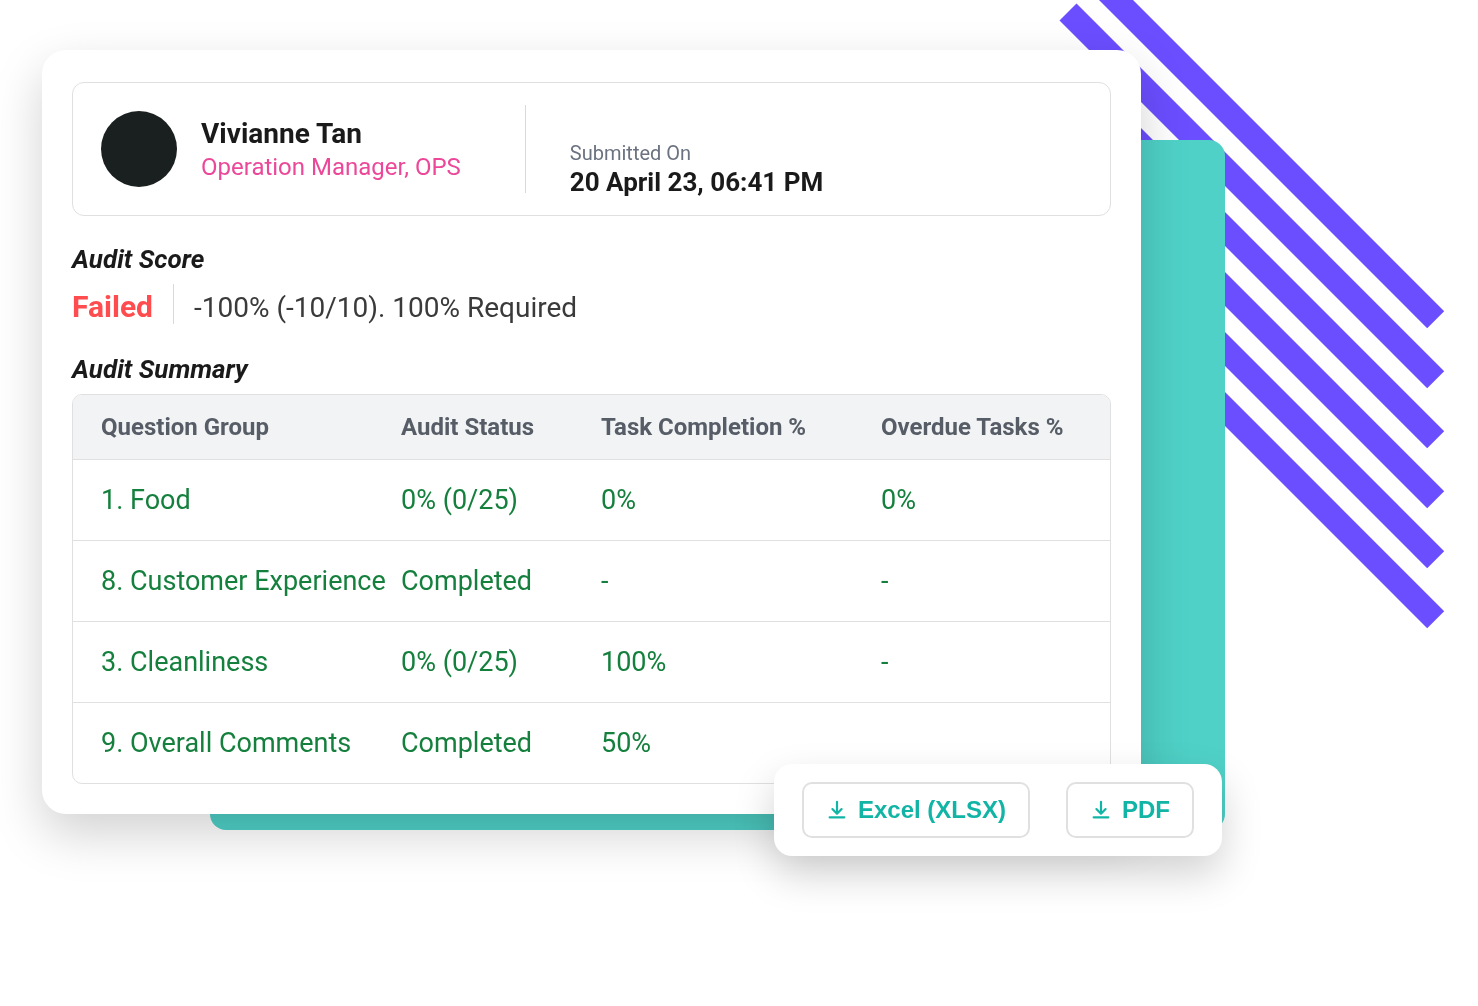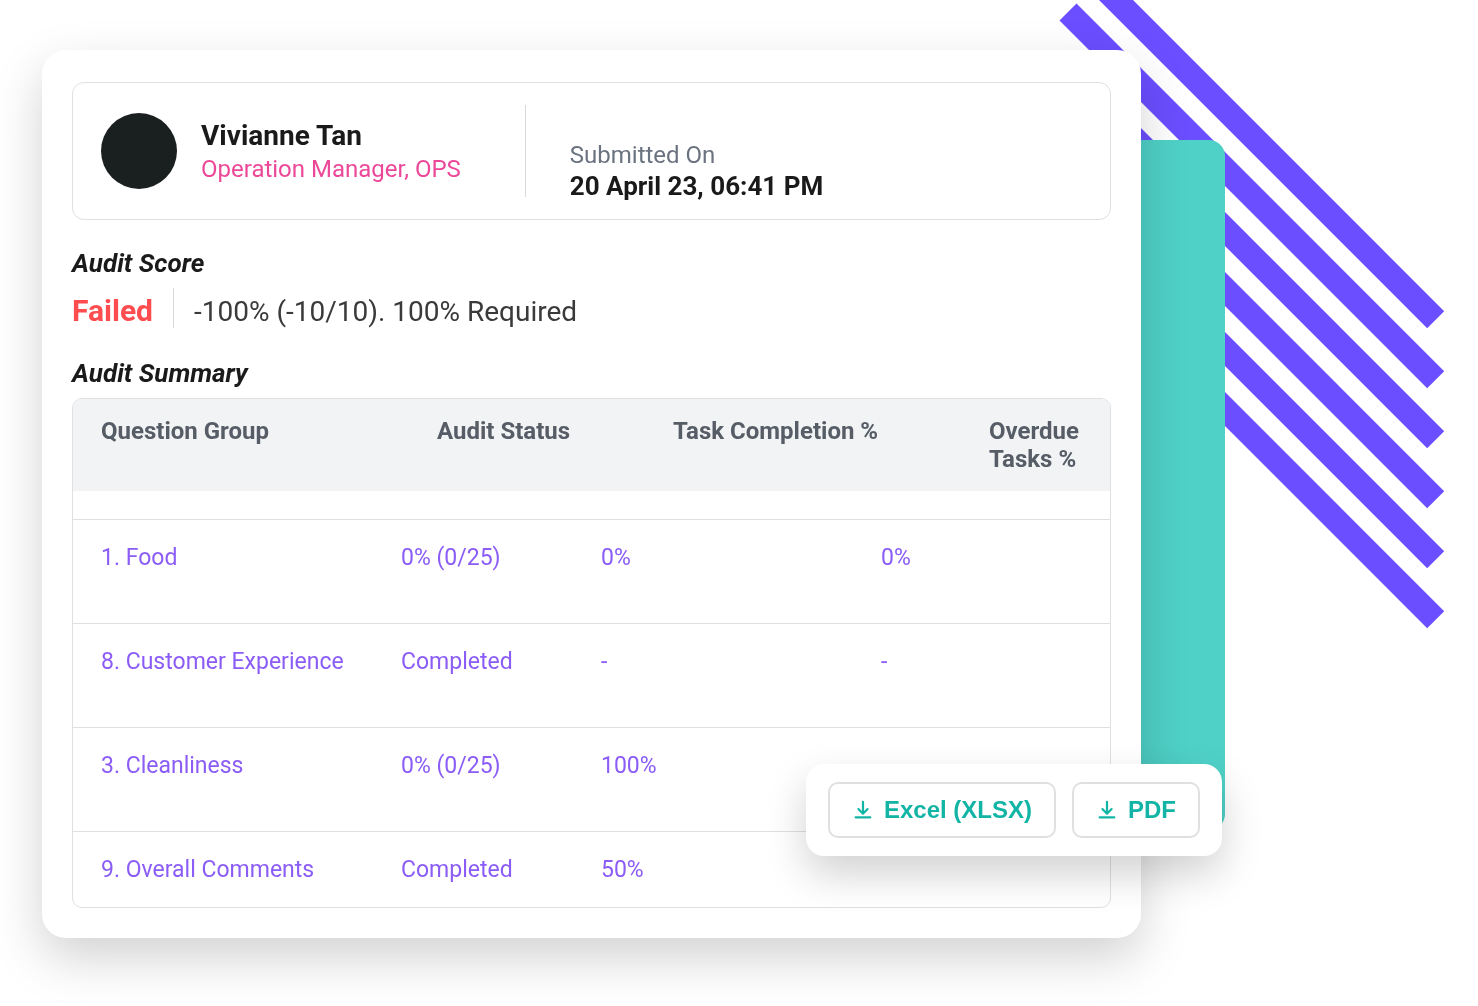--- a/index.html
+++ b/index.html
@@ -74,21 +74,21 @@
   .user-block { flex: 0 0 auto; padding-right: 40px; }
   .user-name { font-size: 28px; font-weight: 700; color: #1a1a1a; line-height: 1.2; }
   .user-role { font-size: 24px; color: #ec4899; margin-top: 2px; }
   .vdiv {
     width: 1px;
     align-self: stretch;
     background: #d9d9d9;
     margin: 4px 0;
   }
   .submitted-block { padding-left: 20px; }
-  .submitted-label { font-size: 24px; color: #6b7280; margin-top: 40px; }
+  .submitted-label { font-size: 20px; color: #6b7280; margin-top: 40px; }
   .submitted-value { font-size: 26px; font-weight: 700; color: #1a1a1a; margin-top: 2px; }
 
   .section-title {
     font-size: 26px;
     font-weight: 700;
     color: #1a1a1a;
     margin: 0 30px 10px 30px;
     font-style: italic;
   }
 
@@ -119,45 +119,43 @@
     border-radius: 10px;
     overflow: hidden;
   }
   .thead {
     display: flex;
     background: #f1f3f5;
     padding: 18px 28px;
     font-size: 24px;
     font-weight: 700;
     color: #575d66;
-    gap: 36px;
   }
   .tr {
     display: flex;
     padding: 24px 28px;
     border-top: 1px solid #e0e0e0;
-    font-size: 23px;
-    color: #8b5cf6;
-    margin-top: 28px;
+    font-size: 27px;
+    color: #15803d;
   }
   .c1 { flex: 0 0 300px; }
   .c2 { flex: 0 0 200px; }
   .c3 { flex: 0 0 280px; }
   .c4 { flex: 1; }
   .card-bottom-pad { height: 30px; }
 
   
   .export-panel {
     position: absolute;
     bottom: 150px;
     right: 256px;
     display: flex;
-    gap: 16px;
-    background: #fff;
-    padding: 18px 22px;
+    gap: 36px;
+    background: #fff;
+    padding: 18px 28px;
     border-radius: 18px;
     box-shadow: 0 18px 40px rgba(0,0,0,0.18);
     z-index: 5;
   }
   .export-btn {
     display: inline-flex;
     align-items: center;
     gap: 10px;
     border: 2px solid #e0e0e0;
     border-radius: 10px;

